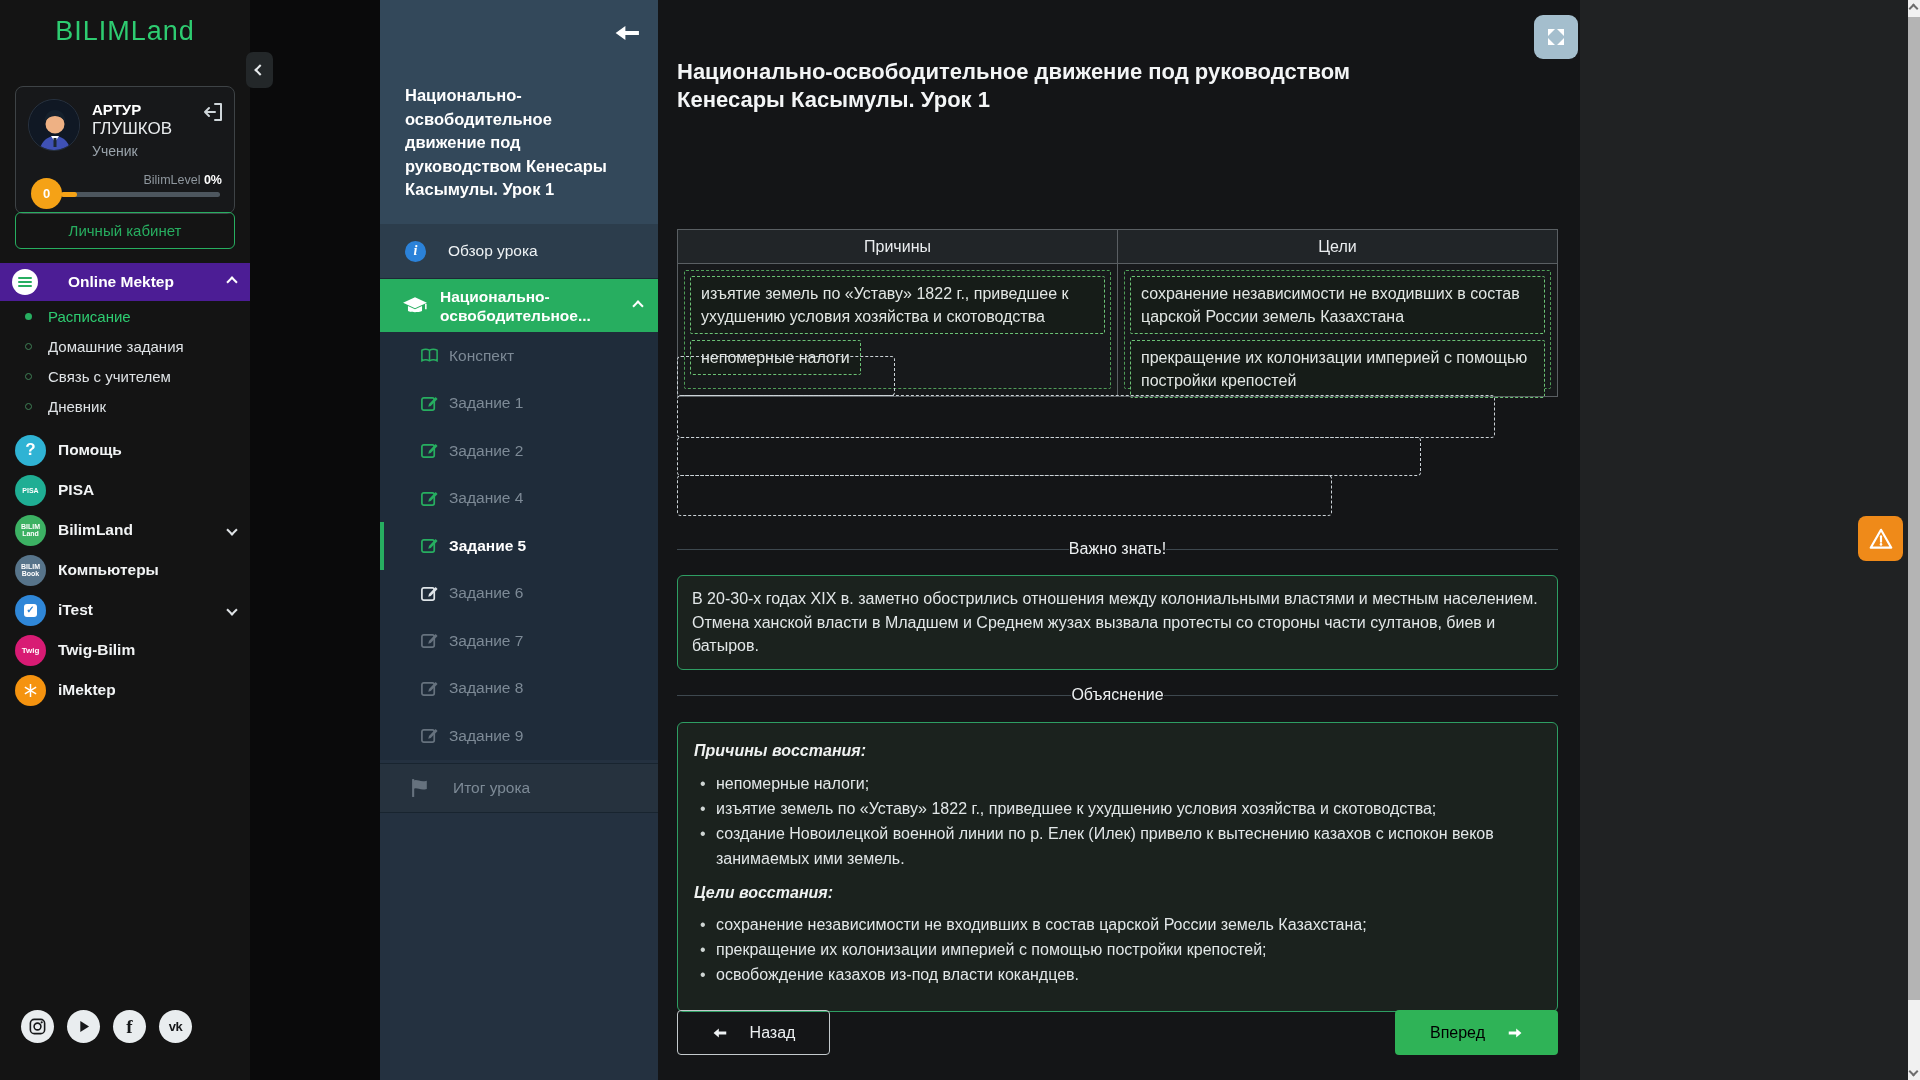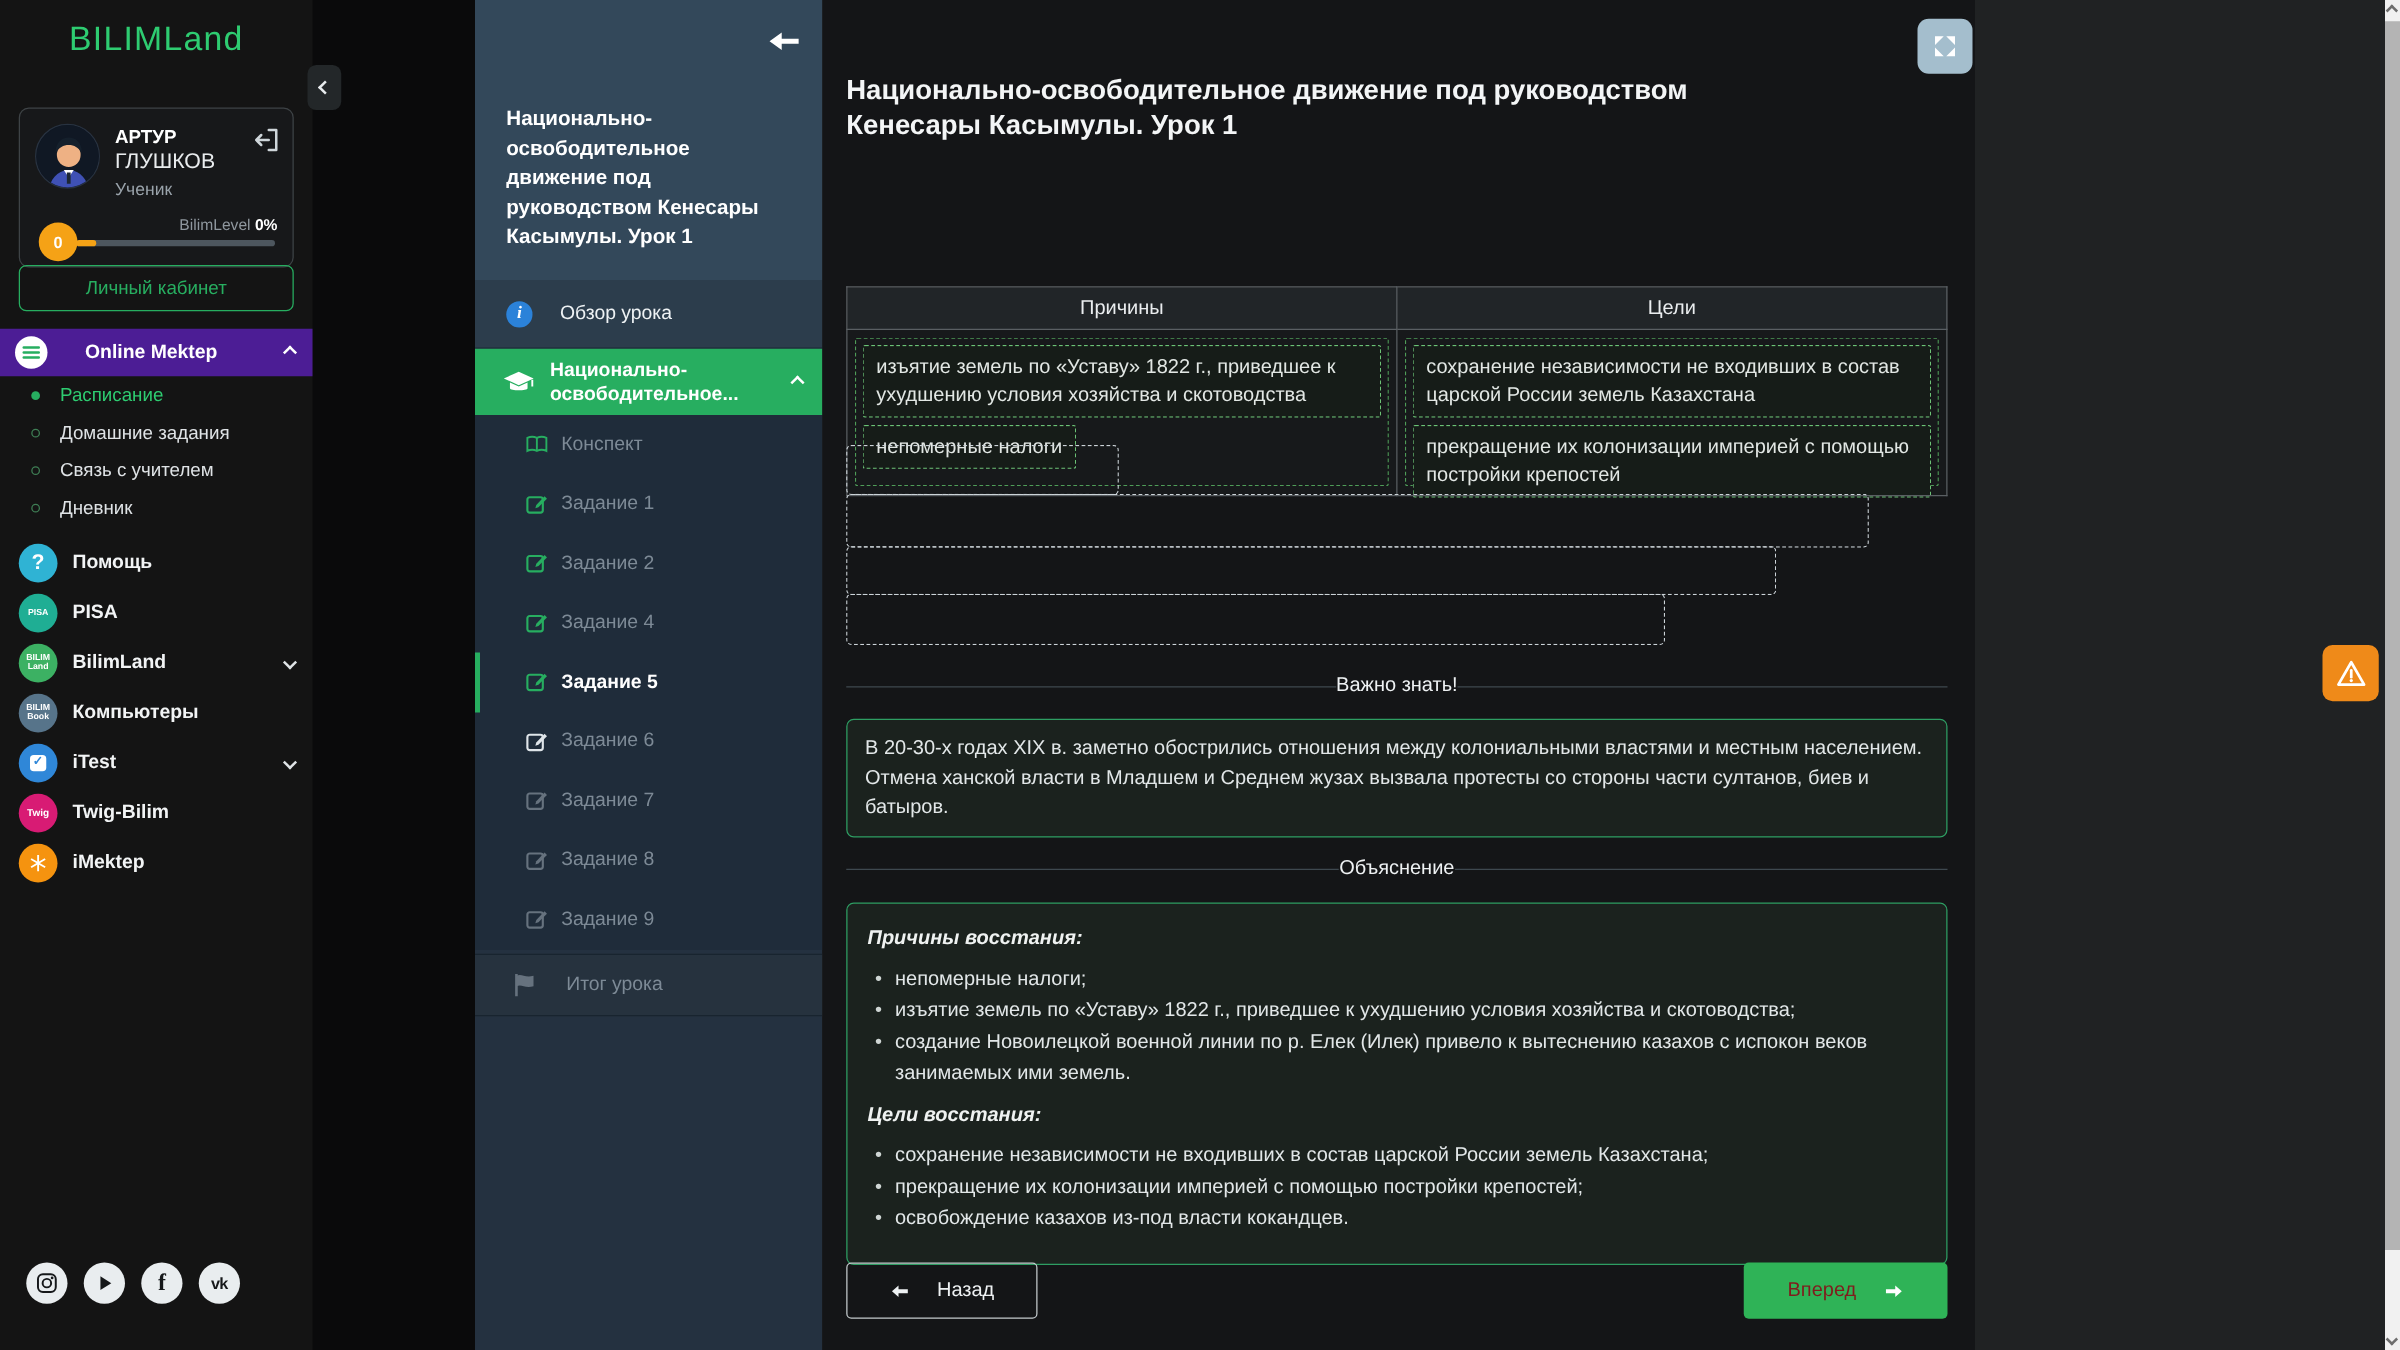--- a/index.html
+++ b/index.html
@@ -130,21 +130,21 @@
   .exp-box{top:722px;padding:12px 16px 14px;}
   .exp-sub{font-weight:700;font-style:italic;color:#eff2f1;margin:4px 0 8px;}
   .exp-box ul{margin:0 0 10px;padding:0 0 0 6px;}
   .exp-box li{list-style:none;position:relative;padding-left:16px;line-height:25px;}
   .exp-box li::before{content:"•";position:absolute;left:0;color:#cfd6d4;}
 
   .btn-back{position:absolute;left:0;top:1010px;width:153px;height:45px;border:1px solid #c4cacd;border-radius:4px;
     background:transparent;color:#eef1f3;font-size:16px;display:flex;align-items:center;justify-content:center;
     gap:20px;cursor:pointer;}
   .btn-fwd{position:absolute;left:718px;top:1010px;width:163px;height:45px;border:none;border-radius:4px;
-    background:#2fb357;color:#7f1d1d;font-size:16px;display:flex;align-items:center;justify-content:center;
+    background:#2fb357;color:#000000;font-size:16px;display:flex;align-items:center;justify-content:center;
     gap:20px;cursor:pointer;}
   .barrow{width:18px;height:14px;flex:none;}
 
   .warning-btn{position:absolute;left:1858px;top:516px;width:45px;height:45px;background:#ef8a19;border-radius:8px;
     display:flex;align-items:center;justify-content:center;cursor:pointer;z-index:5;}
 
   
   .sb{position:absolute;right:0;top:0;width:12px;height:1080px;background:#f1f1f1;z-index:7;}
   .sb-thumb{position:absolute;left:0;top:17px;width:12px;height:983px;background:#b4b4b4;}
   .sb-ar{position:absolute;left:2px;width:7px;height:7px;border-right:2px solid #6e6e6e;border-bottom:2px solid #6e6e6e;}

